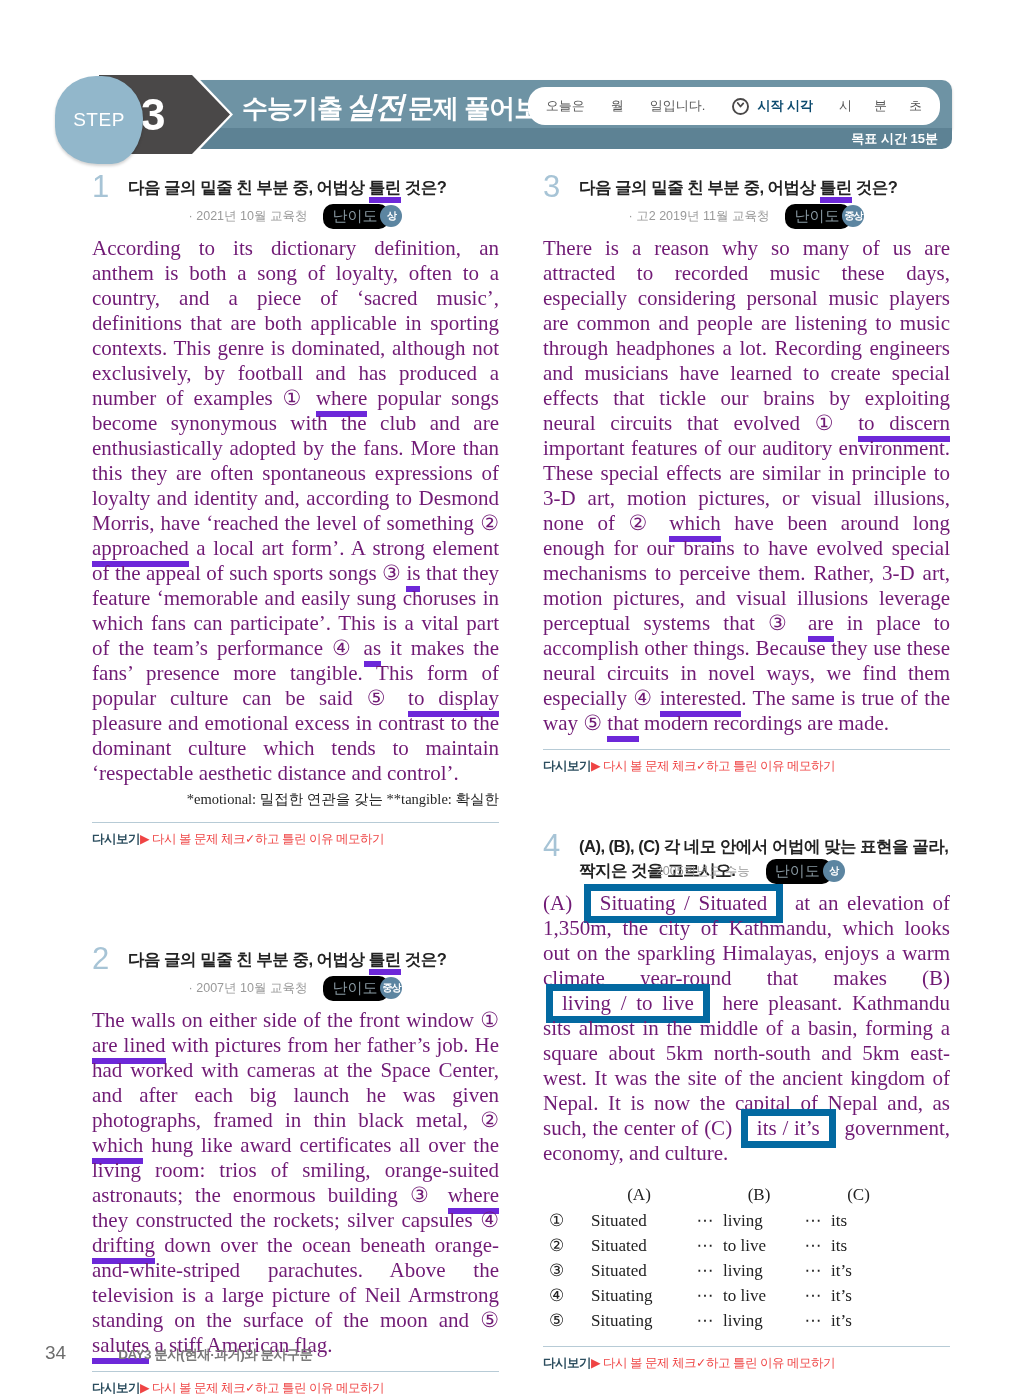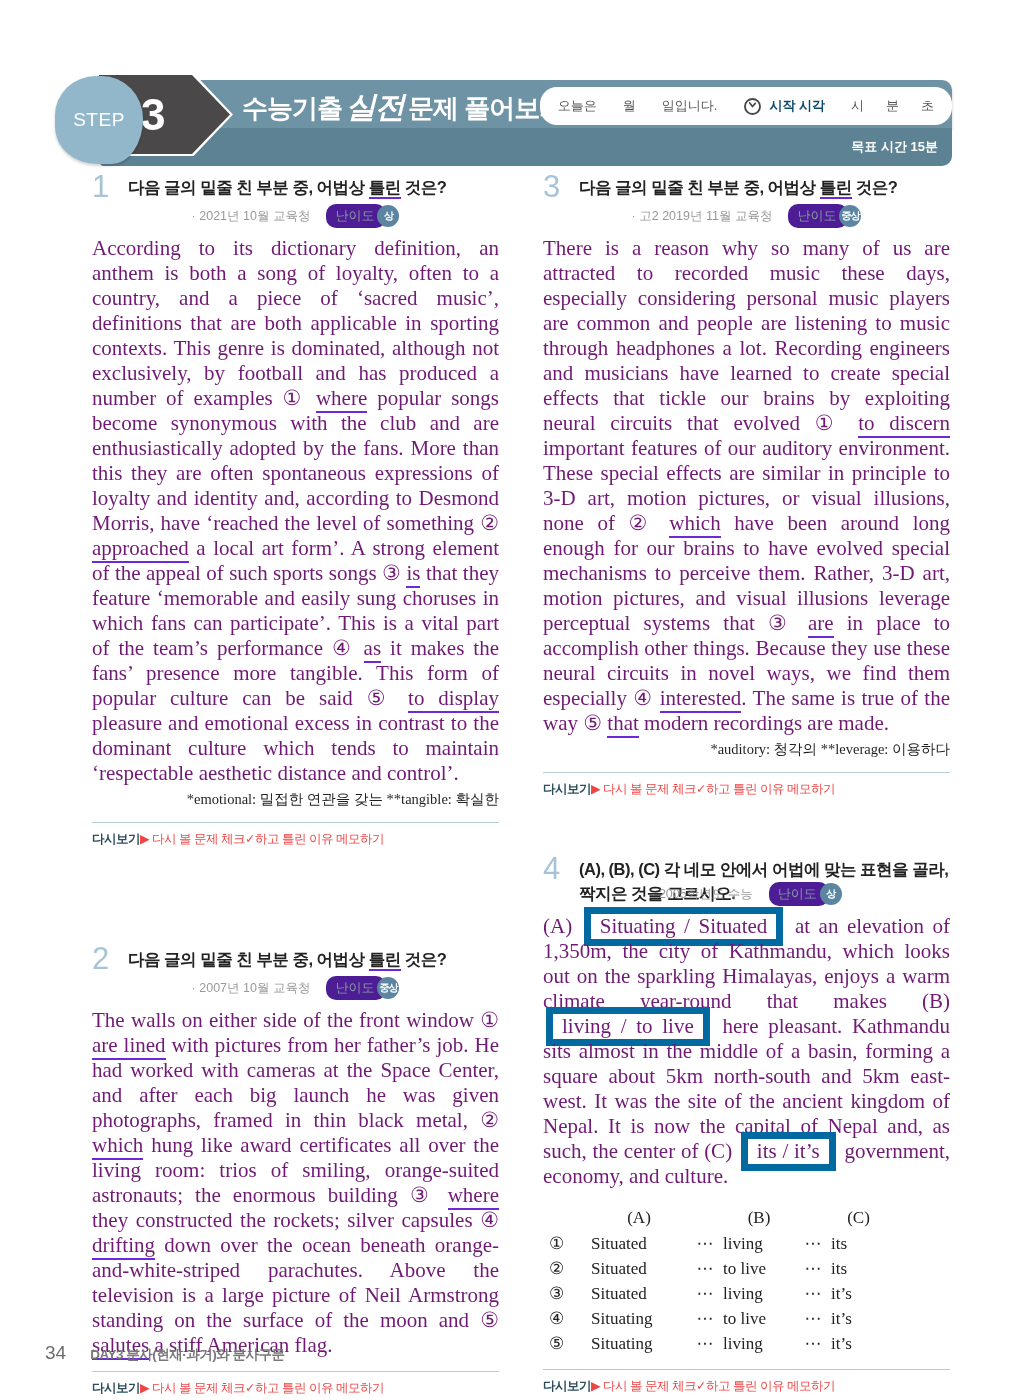--- a/index.html
+++ b/index.html
@@ -20,21 +20,21 @@
     left: 100px; top: 80px;
     width: 852px; height: 48px;
     background: #6e93a4;
     border-radius: 4px 10px 0 0;
     box-shadow: 0 2px 3px rgba(0,0,0,0.22);
     z-index: 1;
   }
   .band-sub {
     position: absolute;
     left: 100px; top: 128px;
-    width: 852px; height: 38px;
+    width: 852px; height: 21px;
     background: #5d8294;
     border-radius: 0 0 10px 4px;
     z-index: 1;
     display: flex;
     justify-content: flex-end;
     align-items: center;
     padding-right: 14px;
     color: #fff;
     font-weight: bold;
     font-size: 13px;
@@ -50,21 +50,21 @@
   }
   .band-title .script {
     font-family: "DejaVu Serif", serif;
     font-style: italic;
     font-size: 30px;
     font-weight: bold;
     margin: 0 4px;
   }
   .date-pill {
     position: absolute;
-    right: 0; top: 7px;
+    right: 12px; top: 7px;
     height: 38px;
     background: #ffffff;
     border-radius: 17px;
     display: flex;
     align-items: center;
     padding: 0 18px;
     font-size: 13px;
     color: #555;
     gap: 0;
     white-space: nowrap;
@@ -146,23 +146,23 @@
     color: #999;
     margin-top: 3px;
     height: 22px;
   }
   .q4 .q-src { margin-top: -22px; }
   .diff {
     display: inline-flex;
     align-items: center;
   }
   .diff-pill {
-    background: #4c1d95;
+    background: #000000;
     color: #8a9aa3;
-    font-size: 13px;
+    font-size: 15px;
     border-radius: 10px;
     padding: 3px 12px 3px 9px;
     margin-right: -9px;
   }
   .diff-circle {
     background: #5c85a1;
     color: #fff;
     width: 22px; height: 22px;
     border-radius: 50%;
     font-size: 10px;
@@ -174,21 +174,21 @@
     z-index: 1;
   }
   .passage {
     font-family: "Liberation Serif", "DejaVu Serif", serif;
     font-size: 21px;
     line-height: 25px;
     text-align: justify;
     color: #701a75;
     margin-top: 9px;
   }
-  .und { border-bottom: 2px solid #6d28d9; padding-bottom: 1px; }
+  .und { border-bottom: 6px solid #6d28d9; padding-bottom: 1px; }
   .cnum { letter-spacing: 0; }
   .choice-box {
     border: 7px solid #0369a1;
     padding: 0 9px 1px 9px;
     margin: 0 3px;
     white-space: nowrap;
   }
   .footnote {
     font-family: "Liberation Serif", "DejaVu Serif", serif;
     font-size: 14.5px;
@@ -227,21 +227,21 @@
   .opt-c5 { width: 55px; }
   .opt-head .opt-c1, .opt-head .opt-c3, .opt-head .opt-c5 { text-align: center; }
   .opt-head { margin-bottom: 1px; }
 
   
   .footer {
     position: absolute;
     left: 45px; top: 1342px;
     display: flex;
     align-items: baseline;
-    gap: 24px;
+    gap: 52px;
     color: #777;
   }
   .footer .pageno { font-size: 19px; color: #6d6d6d; }
   .footer .chapter { font-size: 13.5px; font-weight: bold; color: #787878; letter-spacing: -0.5px; }
 </style>
 </head>
 <body>
 
 <div class="page">
 
@@ -332,21 +332,20 @@
           <div class="q-prompt">다음 글의 밑줄 친 부분 중, 어법상 <span class="und">틀린</span> 것은?</div>
         </div>
         <div class="q-src">
           <span>· 고2 2019년 11월 교육청</span>
           <span class="diff">
             <span class="diff-pill">난이도</span>
             <span class="diff-circle">중상</span>
           </span>
         </div>
         <div class="passage">There is a reason why so many of us are attracted to recorded music these days, especially considering personal music players are common and people are listening to music through headphones a lot. Recording engineers and musicians have learned to create special effects that tickle our brains by exploiting neural circuits that evolved <span class="cnum">① </span><span class="und">to discern</span> important features of our auditory environment. These special effects are similar in principle to 3-D art, motion pictures, or visual illusions, none of <span class="cnum">② </span><span class="und">which</span> have been around long enough for our brains to have evolved special mechanisms to perceive them. Rather, 3-D art, motion pictures, and visual illusions leverage perceptual systems that <span class="cnum">③ </span><span class="und">are</span> in place to accomplish other things. Because they use these neural circuits in novel ways, we find them especially <span class="cnum">④ </span><span class="und">interested</span>. The same is true of the way <span class="cnum">⑤ </span><span class="und">that</span> modern recordings are made.</div>
-        <div class="footnote">*auditory: 청각의  **leverage: 이용하다</div>
         <div class="review">
           <span class="review-label">다시보기</span>
           <span class="review-text">▶ 다시 볼 문제 체크✓하고 틀린 이유 메모하기</span>
         </div>
       </section>
 
       <section class="q q4 q4-block">
         <div class="q-head">
           <div class="q-num">4</div>
           <div class="q-prompt">(A), (B), (C) 각 네모 안에서 어법에 맞는 표현을 골라, 짝지은 것을 고르시오.</div>

